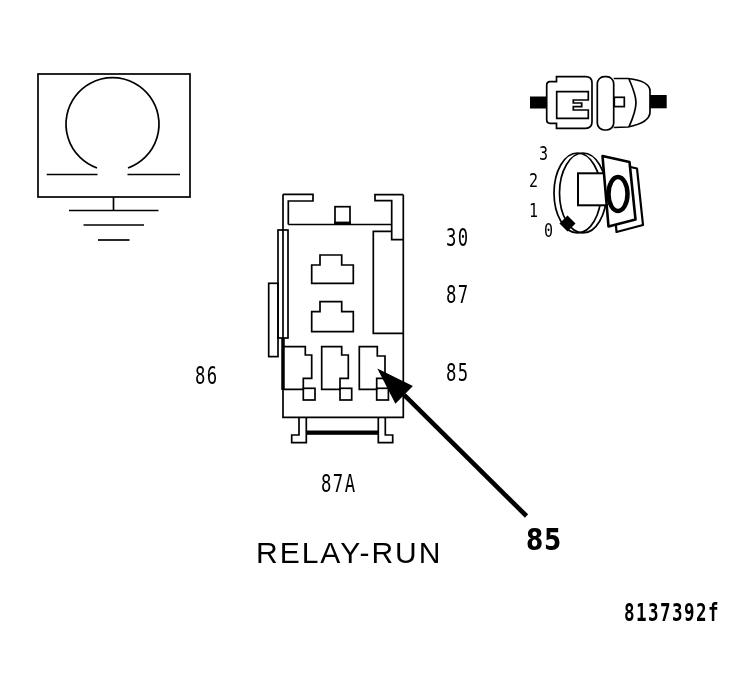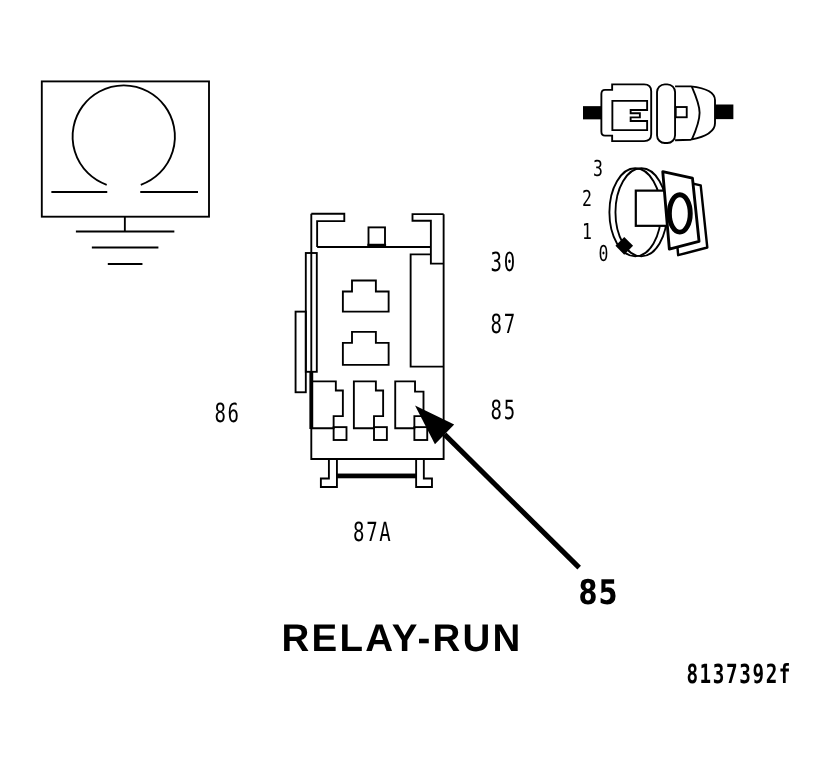--- a/index.html
+++ b/index.html
@@ -14,22 +14,22 @@
     font-size:24px; line-height:24px; letter-spacing:2px;
     transform:scaleX(0.72); transform-origin:0 0; white-space:nowrap;
   }
   .keynum {
     position:absolute; font-family:"DejaVu Sans Mono", monospace;
     font-size:20px; line-height:20px;
     transform:scaleX(0.75); transform-origin:0 0; white-space:nowrap;
   }
   .title {
     position:absolute; left:256px; top:540px;
-    font-family:"Liberation Sans", sans-serif; font-weight:bold;
-    font-size:35px; line-height:26px; letter-spacing:2px; white-space:nowrap;margin-top:28px;
+    font-family:"Liberation Sans", sans-serif; font-weight:normal;
+    font-size:30px; line-height:26px; letter-spacing:2px; white-space:nowrap;
   }
   .callout {
     position:absolute; left:526px; top:524px;
     font-family:"DejaVu Sans", sans-serif; font-weight:bold;
     font-size:31px; line-height:31px; letter-spacing:1px;
     transform:scaleX(0.8); transform-origin:0 0; white-space:nowrap;
   }
   .figcode {
     position:absolute; left:624px; top:601px;
     font-family:"DejaVu Sans Mono", monospace; font-weight:bold;

